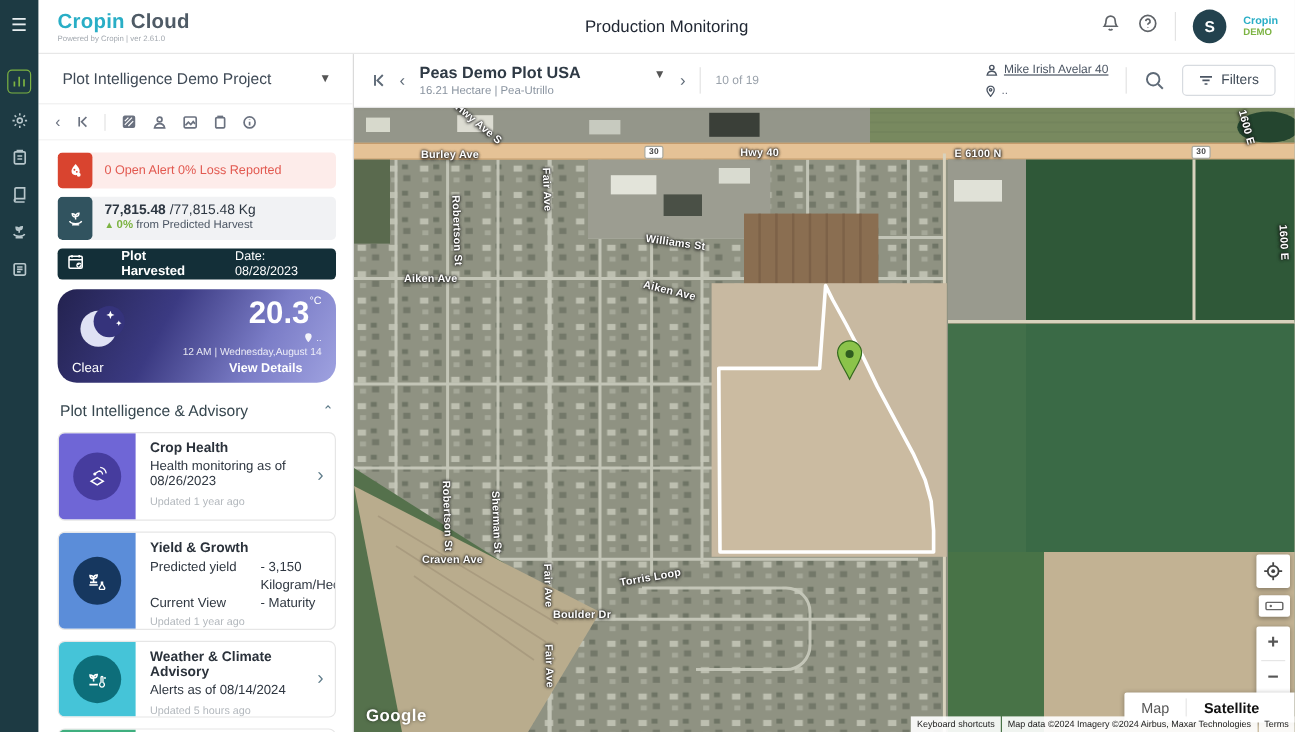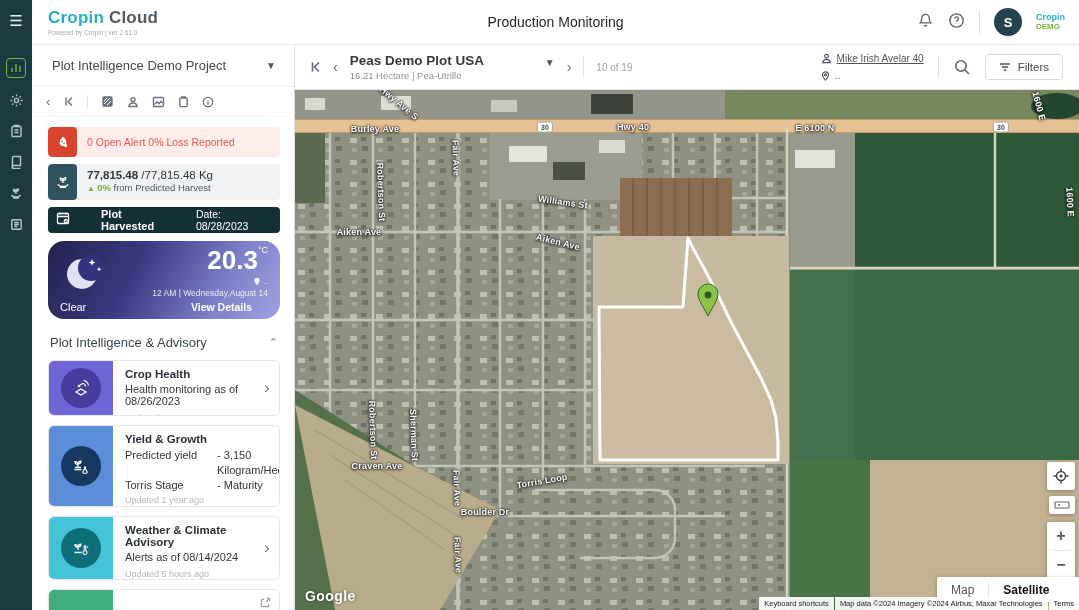--- a/index.html
+++ b/index.html
@@ -320,21 +320,21 @@
         <span class="w-time">12 AM | Wednesday,August 14</span>
         <span class="w-cond">Clear</span>
         <span class="w-link">View Details</span>
       </div>
 
       <div class="adv-head">
         <span class="adv-title">Plot Intelligence &amp; Advisory</span>
         <span class="chev-up">⌃</span>
       </div>
 
-      <div class="card c1" style="height:56px;">
+      <div class="card c1" style="height:74px;">
         <div class="card-ic">
           <span class="circ">
               <svg width="24" height="24" viewBox="0 0 24 24">
                 <path d="M12 13l5 3-5 3-5-3z"></path>
                 <path d="M10.5 9.5l3-2 M13.5 7.5a3 3 0 0 1 3 3 M14.5 4.5a6 6 0 0 1 5 5" stroke-width="1.1"></path>
                 <circle cx="10" cy="10" r="1.3" fill="#fff" stroke="none"></circle>
               </svg>
             </span>
         </div>
         <div class="card-body">
@@ -354,21 +354,21 @@
               </svg>
             </span>
         </div>
         <div class="card-body">
           <div class="card-title">Yield &amp; Growth</div>
           <div class="yg-row">
               <span class="yg-label">Predicted yield</span>
               <span class="yg-val">-  3,150 Kilogram/Hectare</span>
             </div>
           <div class="yg-row">
-              <span class="yg-label">Torris Stage</span>
+              <span class="yg-label">Current View</span>
               <span class="yg-val">-  Maturity</span>
             </div>
           <div class="card-upd" style="margin-top:2px;">Updated 1 year ago</div>
         </div>
 
       </div>
 
       <div class="card c3" style="height:64px;">
         <div class="card-ic">
           <span class="circ">

